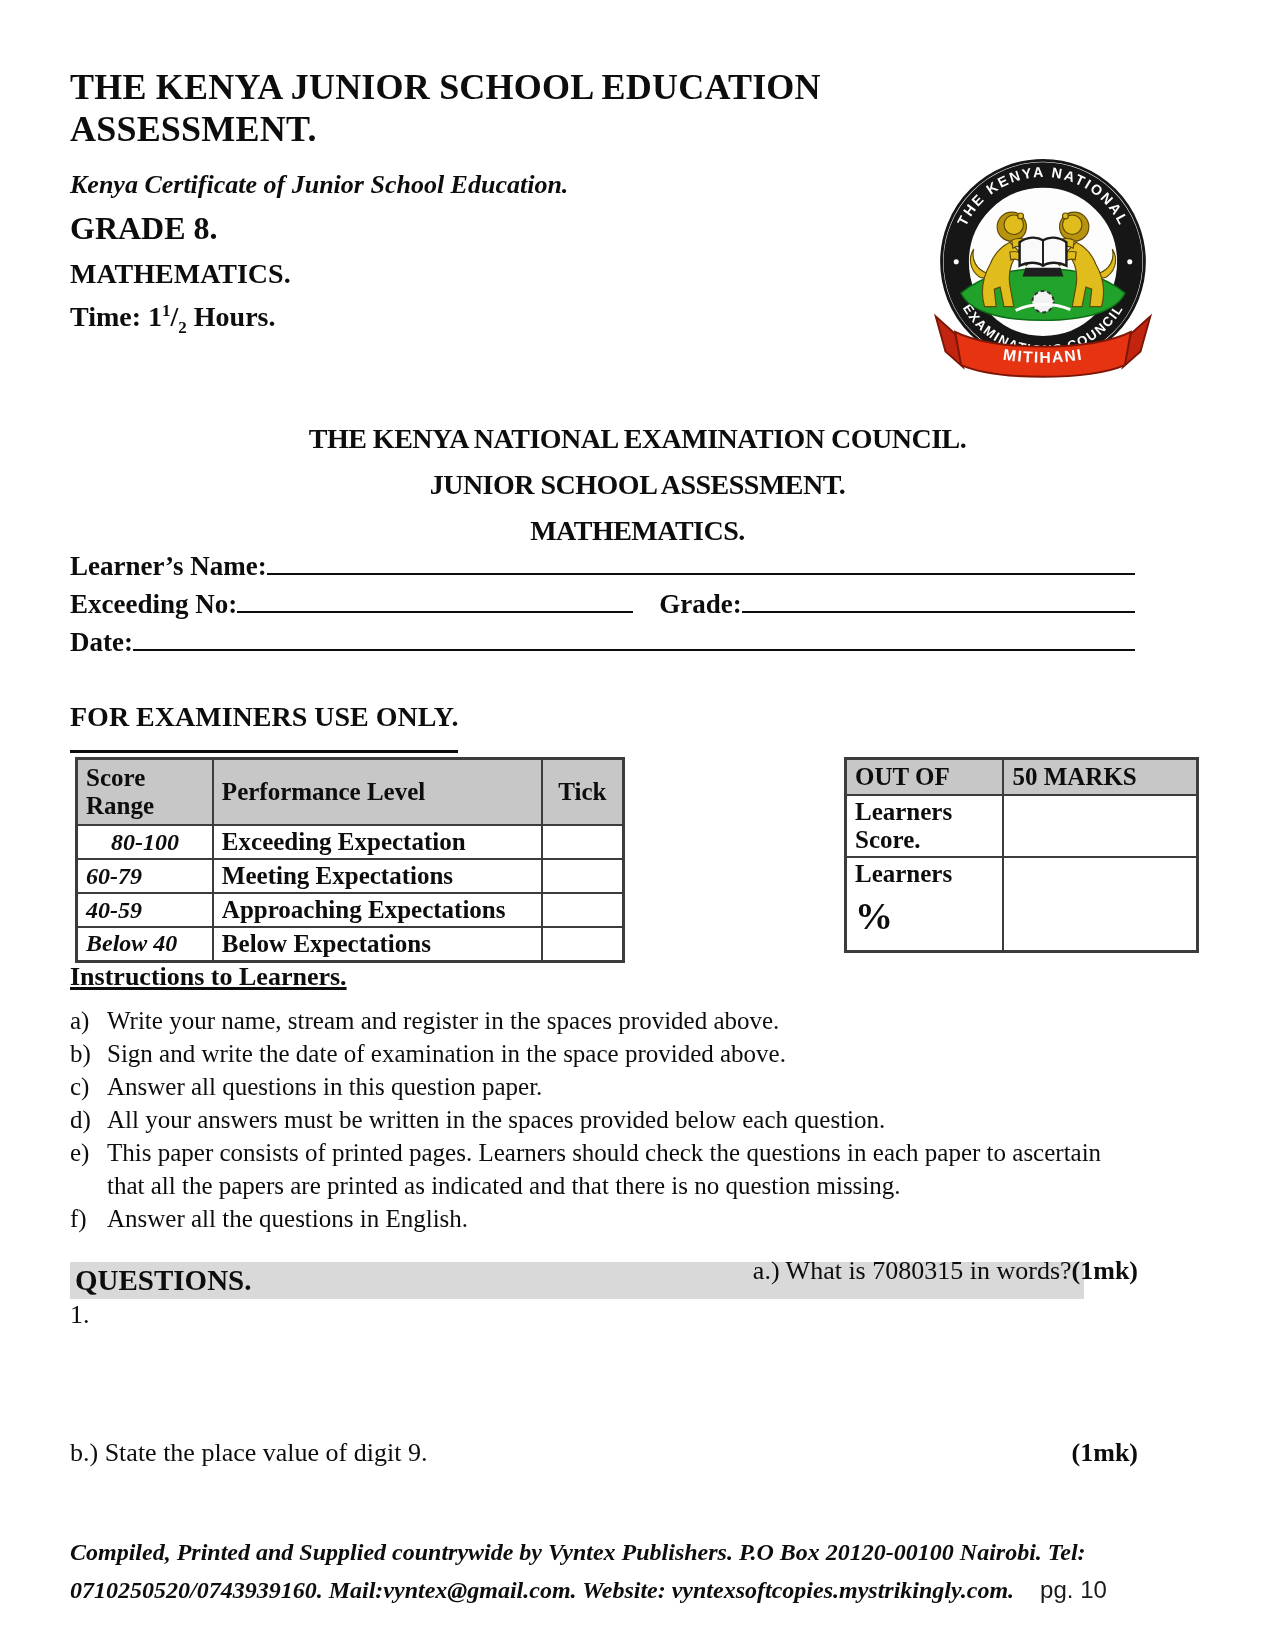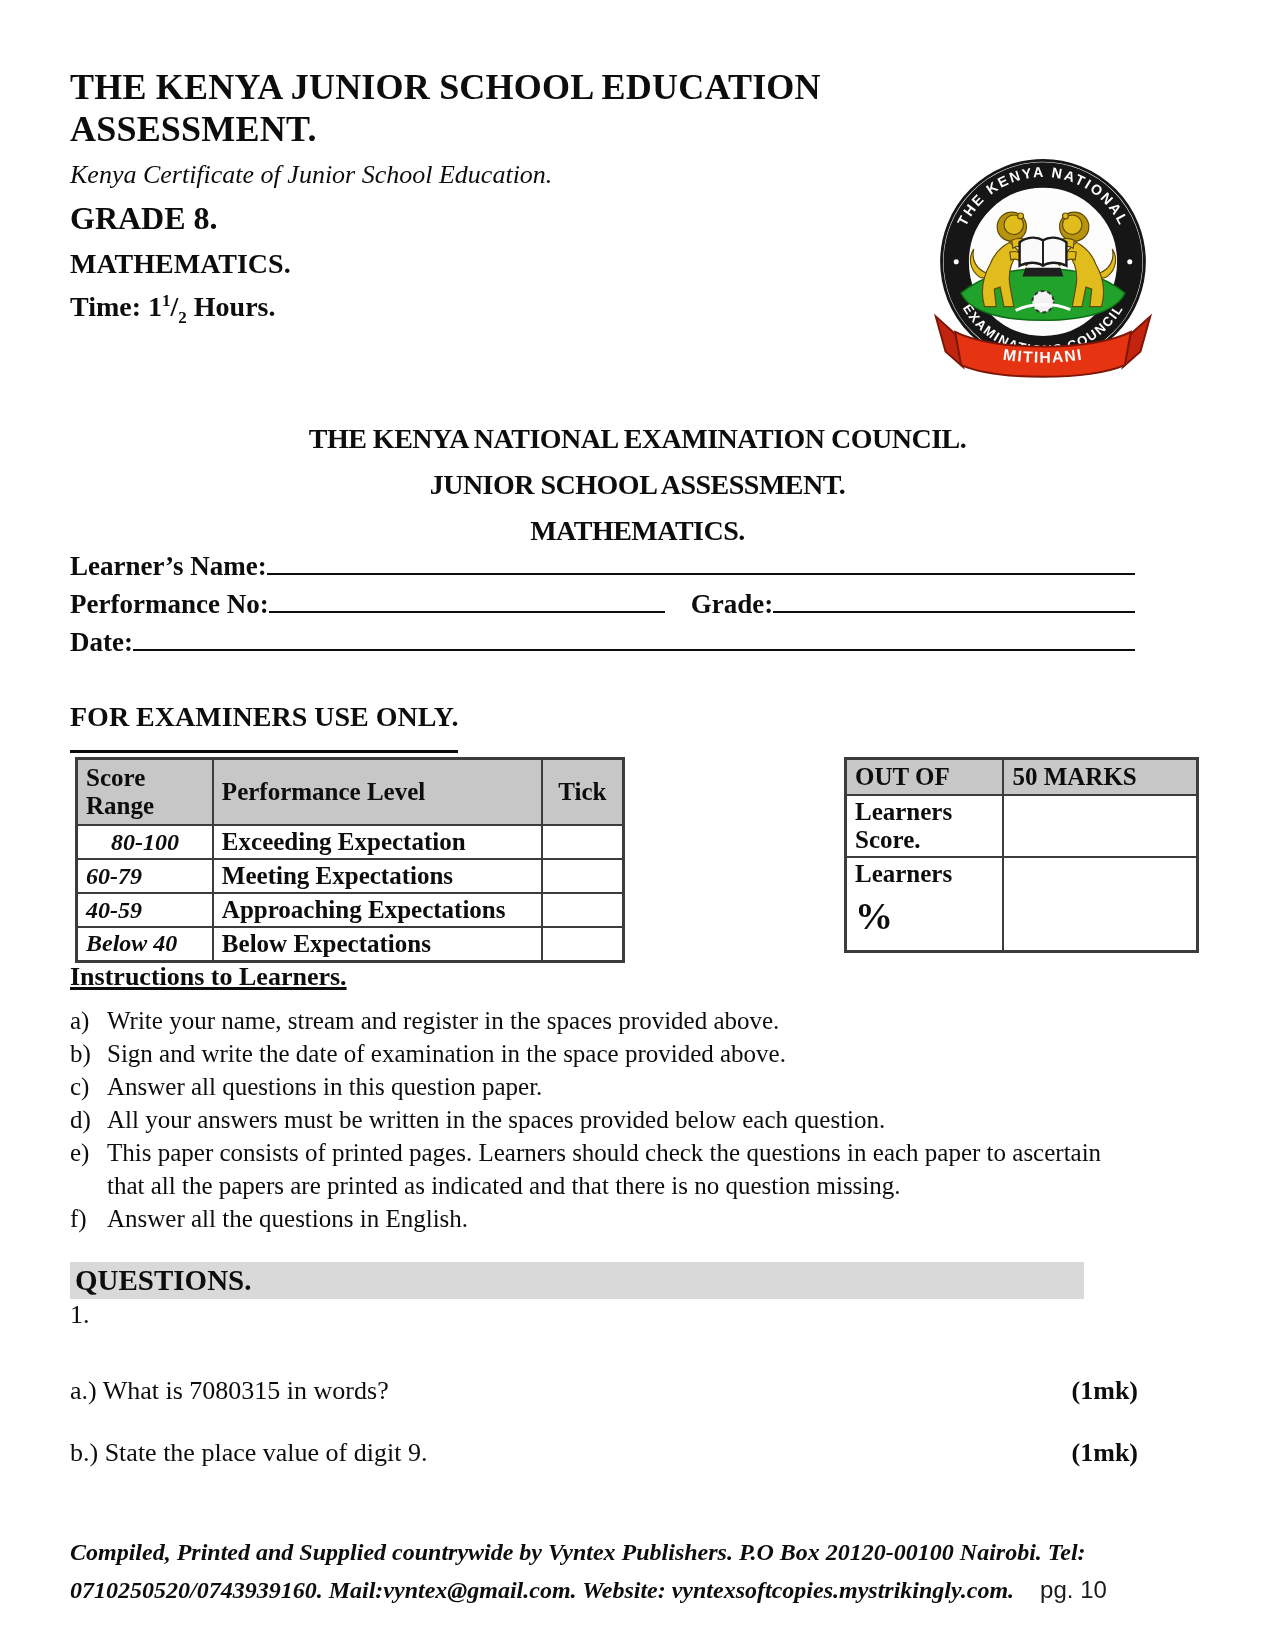--- a/index.html
+++ b/index.html
@@ -3,21 +3,21 @@
 <meta charset="utf-8">
 <style>
   * { margin:0; padding:0; box-sizing:border-box; }
   body { background:#fff; }
   .page { position:relative; width:1275px; height:1650px; background:#ffffff;
           font-family:"Liberation Serif", serif; color:#0d0d0d; overflow:hidden; }
 
   
   .header-block { position:absolute; left:70px; top:66px; width:880px; }
   .h-title   { font-size:36px; font-weight:bold; letter-spacing:0.2px; }
-  .h-sub     { font-size:26px; font-weight:normal; font-style:italic; margin-top:10px; }
+  .h-sub     { font-size:26px; font-weight:bold; font-style:italic; margin-top:20px; }
   .h-grade   { font-size:32px; font-weight:bold; margin-top:10px; }
   .h-subject { font-size:28px; font-weight:bold; margin-top:11px; }
   .h-time    { font-size:28px; font-weight:bold; margin-top:11px; }
   .h-time sup { font-size:17px; }
   .h-time sub { font-size:17px; }
 
   
   .logo-wrap { position:absolute; left:926px; top:158px; width:234px; height:230px; }
 
   
@@ -58,21 +58,21 @@
   .ins-item { display:flex; line-height:33px; }
   .ins-label { width:37px; flex:none; }
   .ins-text { flex:1; }
 
   
   .q-banner { position:absolute; left:70px; top:1262px; width:1014px; height:37px; background:#d9d9d9; }
   .q-banner-text { font-size:29px; font-weight:bold; line-height:37px; padding-left:5px; }
   .q-number { position:absolute; left:70px; top:1300px; font-size:26px; }
   .q-row { position:absolute; left:70px; width:1068px; display:flex;
            justify-content:space-between; font-size:26px; }
-  .q-row.qa { top:1376px; } .q-row.qb { top:1438px; }
+  .q-row.qa { top:1256px;justify-content:flex-end; } .q-row.qb { top:1438px; }
   .q-marks { font-weight:bold; }
 
   
   .footer { position:absolute; left:70px; top:1534px; width:1082px; font-size:24px;
             font-weight:bold; font-style:italic; line-height:37px; }
   .footer-line2 { display:flex; align-items:baseline; }
   .page-num { font-style:normal; font-weight:normal; margin-left:26px; font-size:24px;
               color:#1a1a1a; font-family:"Liberation Sans", sans-serif; }
 </style>
 </head>
@@ -152,21 +152,21 @@
     <div class="c-line">JUNIOR SCHOOL ASSESSMENT.</div>
     <div class="c-line">MATHEMATICS.</div>
   </div>
 
   <div class="form">
     <div class="form-row">
       <span>Learner’s Name:</span>
       <span class="fill"></span>
     </div>
     <div class="form-row">
-      <span>Performance No:</span>
+      <span>Exceeding No:</span>
       <span class="fixedline"></span>
       <span class="grade-label">Grade:</span>
       <span class="fill"></span>
     </div>
     <div class="form-row">
       <span>Date:</span>
       <span class="fill"></span>
     </div>
   </div>
 

